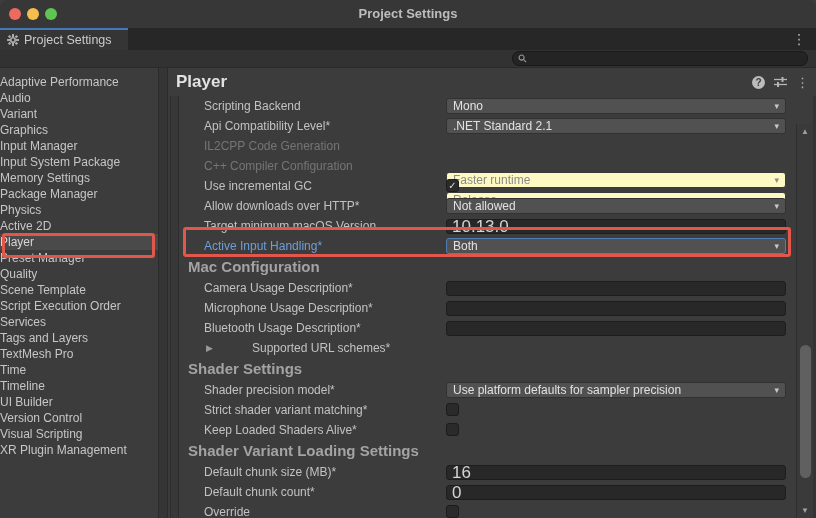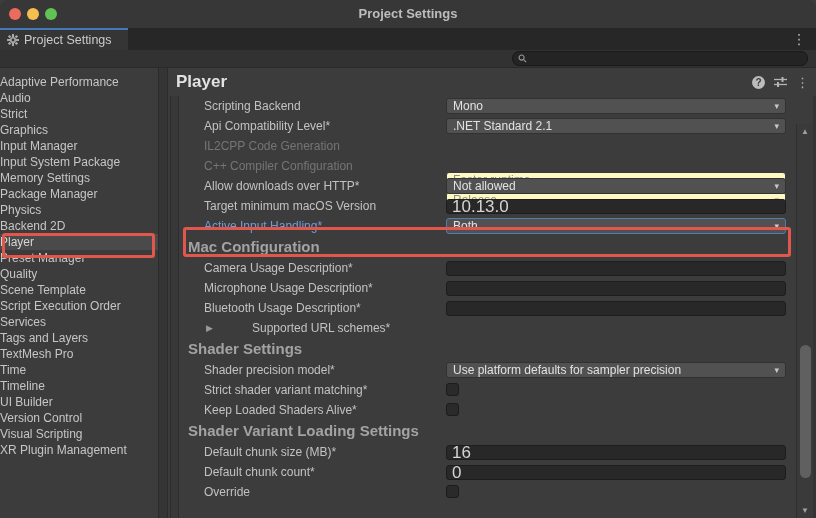--- a/index.html
+++ b/index.html
@@ -139,28 +139,28 @@
       <span class="ph"></span>
     </div>
   </div>
 
   <div class="main">
 
     <div class="sidebar">
       <div>
           <div class="sb-item">Adaptive Performance</div>
           <div class="sb-item">Audio</div>
-          <div class="sb-item">Strict</div>
+          <div class="sb-item">Variant</div>
           <div class="sb-item">Graphics</div>
           <div class="sb-item">Input Manager</div>
           <div class="sb-item">Input System Package</div>
           <div class="sb-item">Memory Settings</div>
           <div class="sb-item">Package Manager</div>
           <div class="sb-item">Physics</div>
-          <div class="sb-item">Backend 2D</div>
+          <div class="sb-item">Active 2D</div>
           <div class="sb-item selected">Player</div>
           <div class="sb-item">Preset Manager</div>
           <div class="sb-item">Quality</div>
           <div class="sb-item">Scene Template</div>
           <div class="sb-item">Script Execution Order</div>
           <div class="sb-item">Services</div>
           <div class="sb-item">Tags and Layers</div>
           <div class="sb-item">TextMesh Pro</div>
           <div class="sb-item">Time</div>
           <div class="sb-item">Timeline</div>
@@ -223,20 +223,28 @@
             <div class="row disabled">
               <div class="lbl">C++ Compiler Configuration</div>
               <div class="ctlwrap">
                 <div class="dropdown disabled">
                   <span class="val">Release</span>
                   <span class="arr">▾</span>
                 </div>
               </div>
             </div>
             <div class="row">
+              <div class="lbl">Use incremental GC</div>
+              <div class="ctlwrap">
+                <div class="checkbox">
+                  <span class="mark">✓</span>
+                </div>
+              </div>
+            </div>
+            <div class="row">
               <div class="lbl">Allow downloads over HTTP*</div>
               <div class="ctlwrap">
                 <div class="dropdown">
                   <span class="val">Not allowed</span>
                   <span class="arr">▾</span>
                 </div>
               </div>
             </div>
             <div class="row">
               <div class="lbl">Target minimum macOS Version</div>

